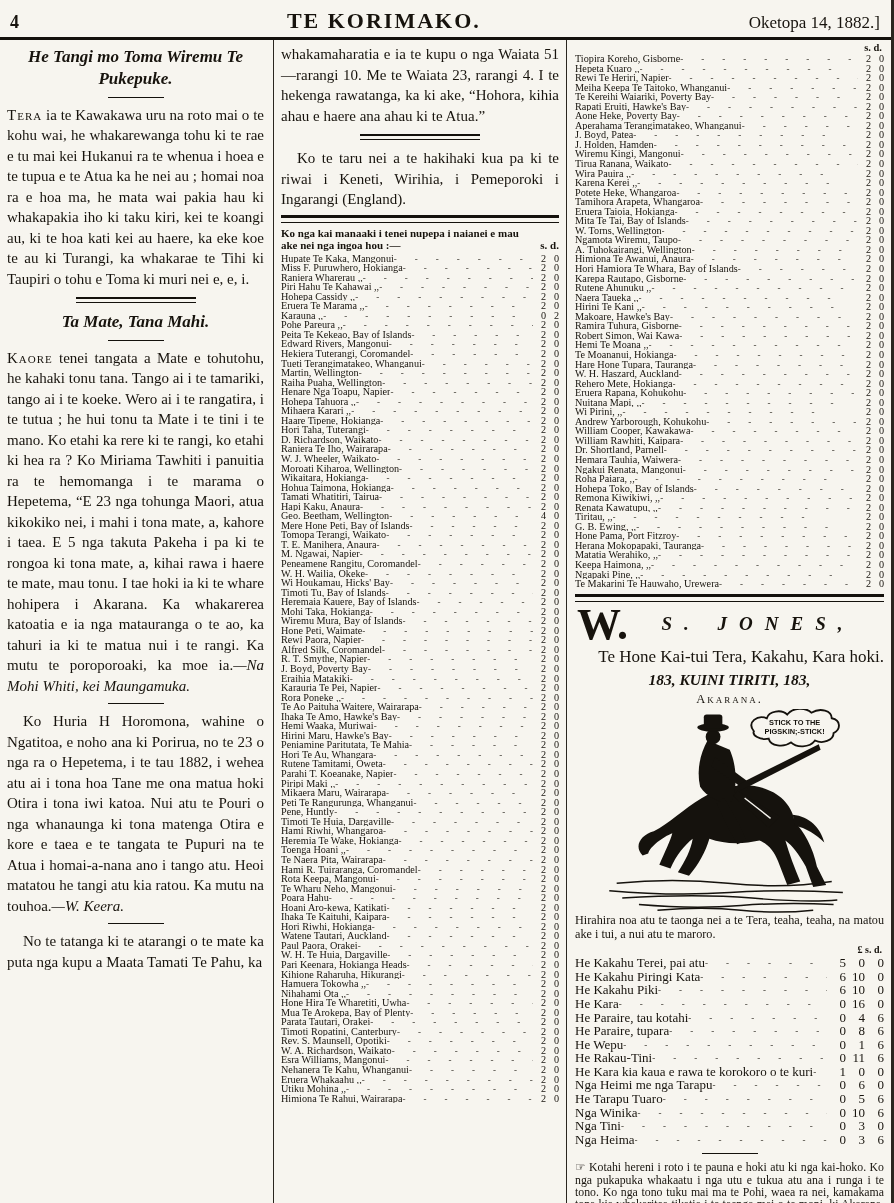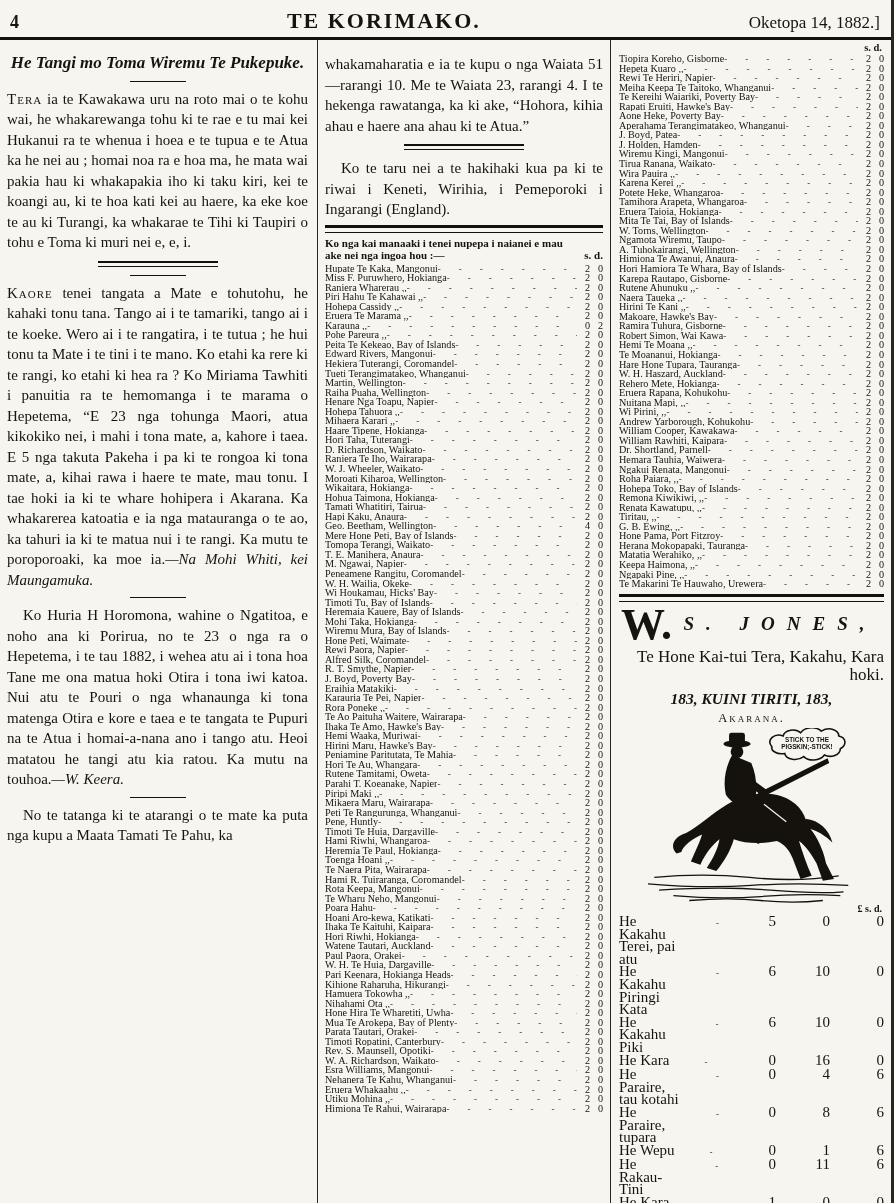--- a/index.html
+++ b/index.html
@@ -16,22 +16,22 @@
     display:flex; justify-content:space-between; align-items:baseline;
     height:40px; box-sizing:border-box; padding:8px 14px 2px 10px;
     border-bottom:3px solid #14110c;
   }
   .pageno { font-size:18px; font-weight:bold; }
   .masthead { font-size:22px; font-weight:bold; letter-spacing:2px; }
   .date { font-size:17px; }
 
   .cols { position:absolute; top:40px; left:0; right:4px; bottom:0; display:flex; }
   .col { box-sizing:border-box; overflow:hidden; }
-  .col1 { width:318px; border-right:1.5px solid #2a261f; padding:8px 9px 0 7px; }
-  .col2 { width:293px; border-right:1.5px solid #2a261f; padding:14px 7px 0 7px; }
+  .col1 { width:274px; border-right:1.5px solid #2a261f; padding:2px 9px 0 7px; }
+  .col2 { width:293px; border-right:1.5px solid #2a261f; padding:4px 7px 0 7px; }
   .col3 { flex:1; padding:2px 6px 0 8px; }
 
   .art-title { font-size:17px; font-weight:bold; font-style:italic; text-align:center; line-height:1.28; margin:4px 0 2px; }
   .rule-s { width:56px; border-top:1.5px solid #14110c; margin:7px auto; }
   .rule-d { width:120px; height:3px; border-top:2px solid #14110c; border-bottom:1px solid #14110c; margin:8px auto; }
   .rule-full-heavy { height:4px; border-top:3px solid #14110c; border-bottom:1px solid #14110c; margin:5px 0 4px; }
 
   .para { font-size:15px; line-height:20.5px; text-align:justify; margin:0 0 2px; }
   .indent { text-indent:16px; }
   .lead { font-variant:small-caps; letter-spacing:1px; }
@@ -50,21 +50,21 @@
   .ad-head { display:flex; align-items:flex-start; margin-top:3px; height:42px; overflow:hidden; }
   .ad-initial { font-size:44px; line-height:38px; font-weight:bold; padding:0 4px 0 2px; }
   .ad-name-rest { flex:1; font-size:19px; font-weight:bold; letter-spacing:12px; text-align:center; padding-top:7px; white-space:nowrap; overflow:hidden;font-style:italic; }
   .ad-line2 { text-align:right; font-weight:normal; font-size:17px; line-height:18.5px; }
   .ad-line3 { text-align:center; font-style:italic; font-weight:bold; font-size:15.5px; margin-top:5px; }
   .ad-line4 { text-align:center; font-variant:small-caps; font-size:12.5px; letter-spacing:2px; margin-top:3px; }
   .horse { display:block; width:84%; margin:2px auto 0; }
   .ad-para { font-size:12.2px; line-height:13.8px; text-align:justify; margin:1px 0 2px; }
 
   .price-head { display:flex; justify-content:flex-end; font-weight:bold; font-size:10px; line-height:12.5px; padding-right:2px; }
-  .price-row { display:flex; align-items:flex-start; font-size:15px; line-height:12.6px;gap:35px; }
+  .price-row { display:flex; align-items:flex-end; font-size:13px; line-height:12.6px; }
   .price-name { flex:0 1 auto; }
   .pv { width:19px; text-align:right; flex:0 0 auto; }
 
   .footnote { font-size:11.8px; line-height:12.2px; text-align:justify; margin:2px 0 0; }
 </style>
 </head>
 <body>
 
 <div class="page">
 
@@ -74,20 +74,21 @@
     <span class="date">Oketopa 14, 1882.]</span>
   </div>
 
   <div class="cols">
 
     <div class="col col1">
       <h2 class="art-title">He Tangi mo Toma Wiremu Te Pukepuke.</h2>
       <div class="rule-s"></div>
       <p class="para"><span class="lead">Tera</span> <span>ia te Kawakawa uru na roto mai o te kohu wai, he whakarewanga tohu ki te rae e tu mai kei Hukanui ra te whenua i hoea e te tupua e te Atua ka he nei au ; homai noa ra e hoa ma, he mata wai pakia hau ki whakapakia iho ki taku kiri, kei te koangi au, ki te hoa kati kei au haere, ka eke koe te au ki Turangi, ka whakarae te Tihi ki Taupiri o tohu e Toma ki muri nei e, e, i.</span></p>
       <div class="rule-d"></div>
+      <h2 class="art-title">Ta Mate, Tana Mahi.</h2>
       <div class="rule-s"></div>
       <p class="para"><span class="lead">Kaore</span> <span>tenei tangata a Mate e tohutohu, he kahaki tonu tana. Tango ai i te tamariki, tango ai i te koeke. Wero ai i te rangatira, i te tutua ; he hui tonu ta Mate i te tini i te mano. Ko etahi ka rere ki te rangi, ko etahi ki hea ra ? Ko Miriama Tawhiti i panuitia ra te hemomanga i te marama o Hepetema, “E 23 nga tohunga Maori, atua kikokiko nei, i mahi i tona mate, a, kahore i taea. E 5 nga takuta Pakeha i pa ki te rongoa ki tona mate, a, kihai rawa i haere te mate, mau tonu. I tae hoki ia ki te whare hohipera i Akarana. Ka whakarerea katoatia e ia nga matauranga o te ao, ka tahuri ia ki te matua nui i te rangi. Ka mutu te poroporoaki, ka moe ia.</span><span class="sig">—Na Mohi Whiti, kei Maungamuka.</span></p>
       <div class="rule-s"></div>
       <p class="para indent"><span>Ko Huria H Horomona, wahine o Ngatitoa, e noho ana ki Porirua, no te 23 o nga ra o Hepetema, i te tau 1882, i wehea atu ai i tona hoa Tane me ona matua hoki Otira i tona iwi katoa. Nui atu te Pouri o nga whanaunga ki tona matenga Otira e kore e taea e te tangata te Pupuri na te Atua i homai-a-nana ano i tango atu. Heoi matatou he tangi atu kia ratou. Ka mutu na touhoa.</span><span class="sig">—W. Keera.</span></p>
       <div class="rule-s"></div>
       <p class="para indent">No te tatanga ki te atarangi o te mate ka puta nga kupu a Maata Tamati Te Pahu, ka</p>
     </div>
 
     <div class="col col2">
       <p class="para">whakamaharatia e ia te kupu o nga Waiata 51—rarangi 10. Me te Waiata 23, rarangi 4. I te hekenga rawatanga, ka ki ake, “Hohora, kihia ahau e haere ana ahau ki te Atua.”</p>
@@ -521,21 +522,21 @@
           </div>
 
           <div class="sub-row">
             <span class="sub-name">Hami Riwhi, Whangaroa</span>
             <span class="leader"></span>
             <span class="v">2</span>
             <span class="v">0</span>
           </div>
 
           <div class="sub-row">
-            <span class="sub-name">Heremia Te Paul, Hokianga</span>
+            <span class="sub-name">Heremia Te Wake, Hokianga</span>
             <span class="leader"></span>
             <span class="v">2</span>
             <span class="v">0</span>
           </div>
 
           <div class="sub-row">
             <span class="sub-name">Toenga Hoani ,,</span>
             <span class="leader"></span>
             <span class="v">2</span>
             <span class="v">0</span>
@@ -1150,20 +1151,21 @@
           <rect fill="#15120d" x="112" y="6" width="20" height="15" rx="3"></rect>
           <path fill="#15120d" d="M124,52 L162,80 L158,88 L120,62 Z"></path>
           <path fill="#15120d" d="M148,82 L236,38 L238,44 L152,88 Z"></path>
           <path fill="#15120d" d="M148,88 L194,116 L182,128 L144,94 Z"></path>
           <path stroke="#f7f5ef" stroke-width="1.5" d="M156,96 L184,118"></path>
           <path fill="#f7f5ef" stroke="#15120d" stroke-width="2" d="M166,24 c-8,-10 4,-18 14,-14 c2,-8 16,-10 22,-4 c6,-8 20,-8 26,-2 c10,-6 22,-2 22,6 c10,2 10,12 2,16 c0,8 -12,12 -20,8 c-6,8 -20,8 -26,2 c-8,6 -22,4 -24,-4 c-10,2 -18,-4 -16,-8 Z"></path>
           <text x="210" y="17" text-anchor="middle" font-size="8" font-weight="bold" fill="#15120d" font-family="Liberation Sans, sans-serif">STICK TO THE</text>
           <text x="210" y="27" text-anchor="middle" font-size="8" font-weight="bold" fill="#15120d" font-family="Liberation Sans, sans-serif">PIGSKIN;-STICK!</text>
         </svg>
 
+        <p class="ad-para">Hirahira noa atu te taonga nei a te Tera, teaha, teaha, na matou ake i tui, a nui atu te maroro.</p>
 
         <div class="price-head">£ s. d.</div>
         <div>
 
             <div class="price-row">
               <span class="price-name">He Kakahu Terei, pai atu</span>
               <span class="leader"></span>
               <span class="pv">5</span>
               <span class="pv">0</span>
               <span class="pv">0</span>

